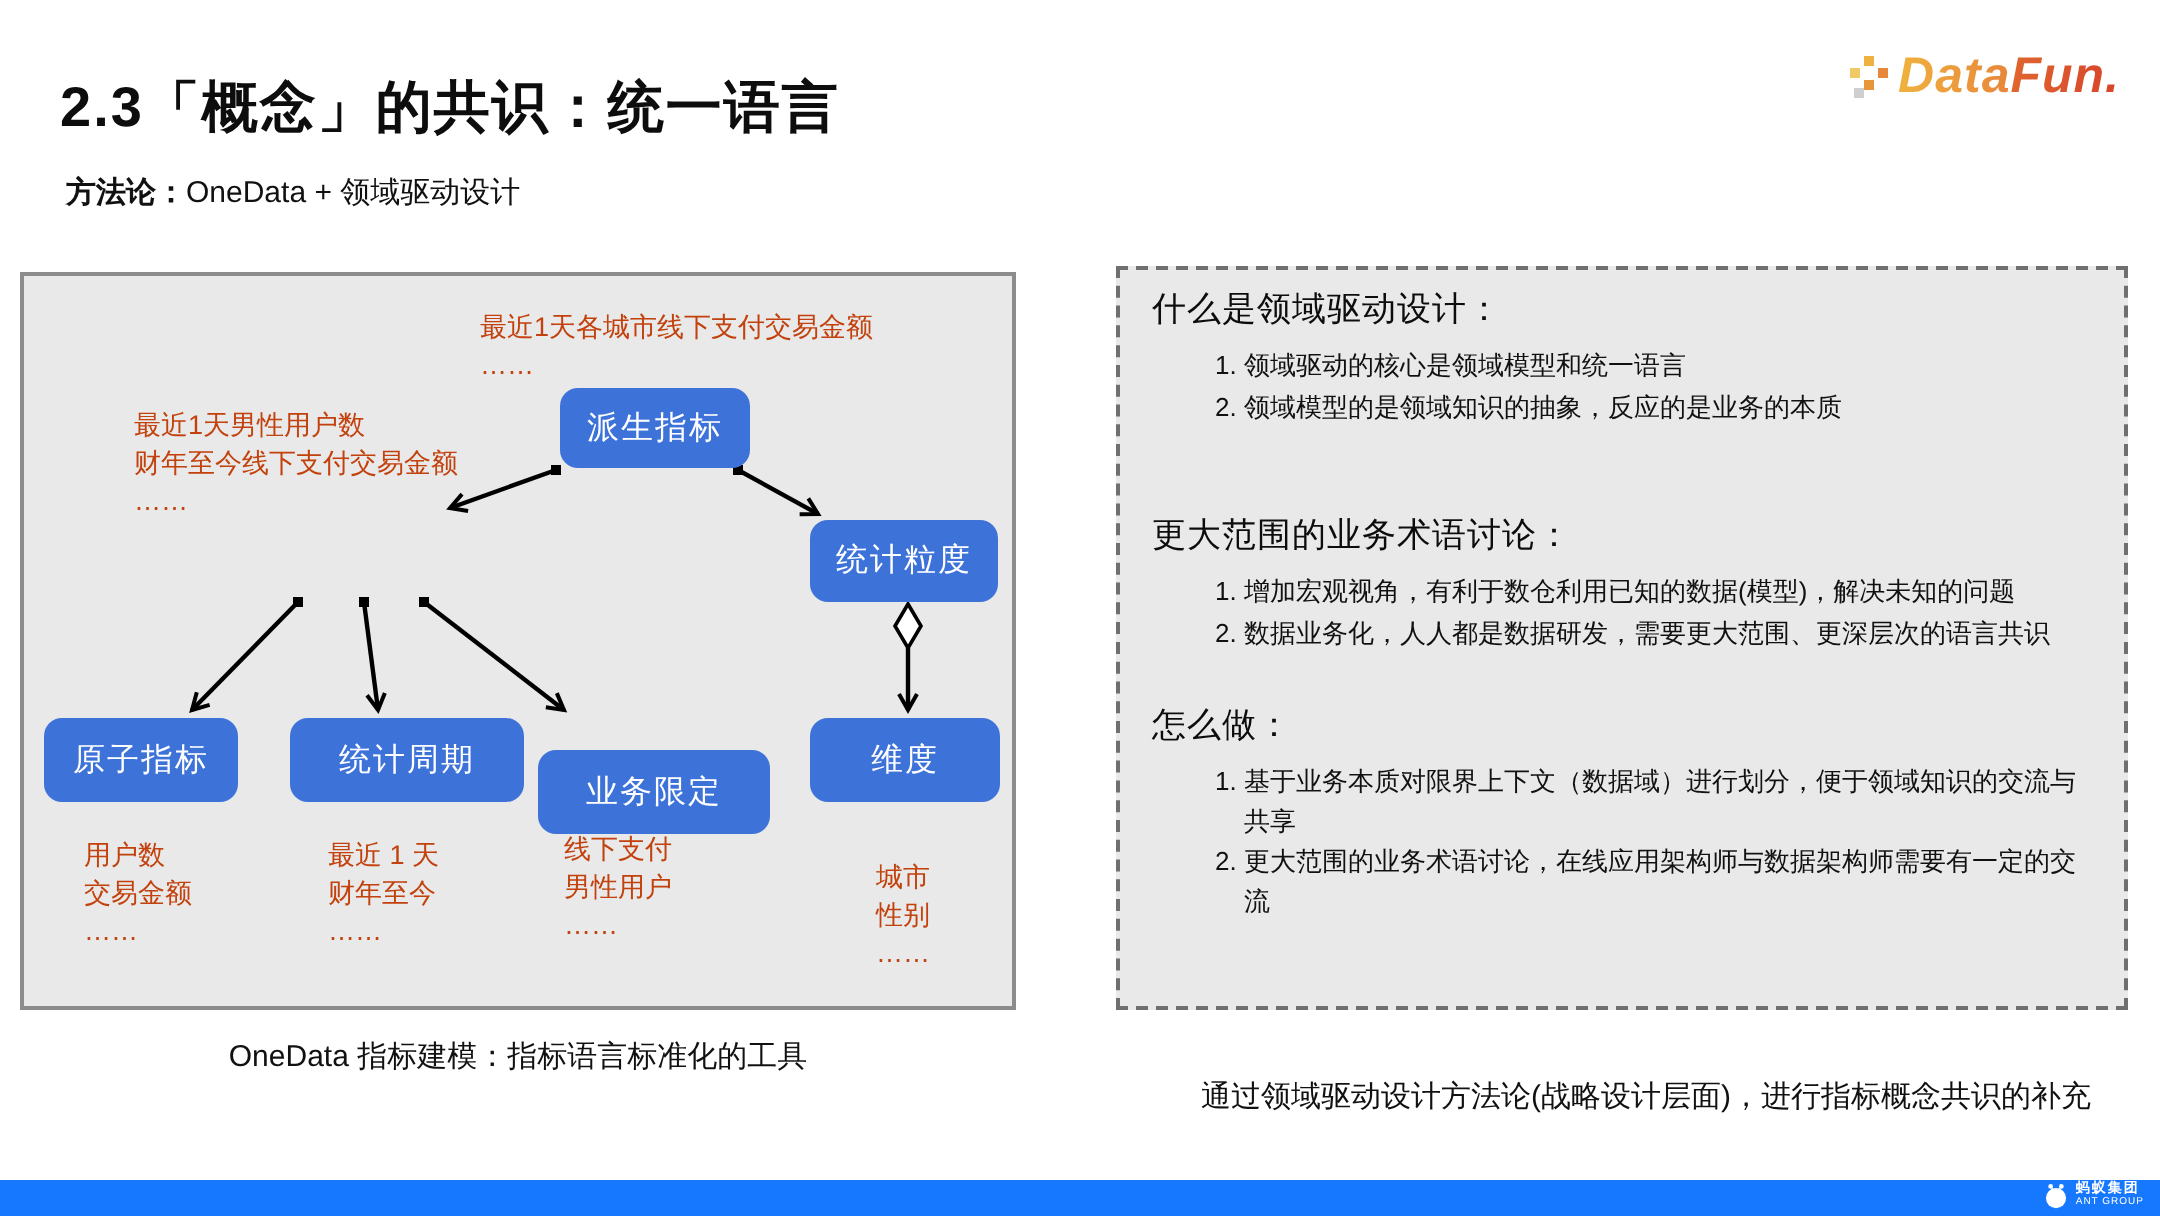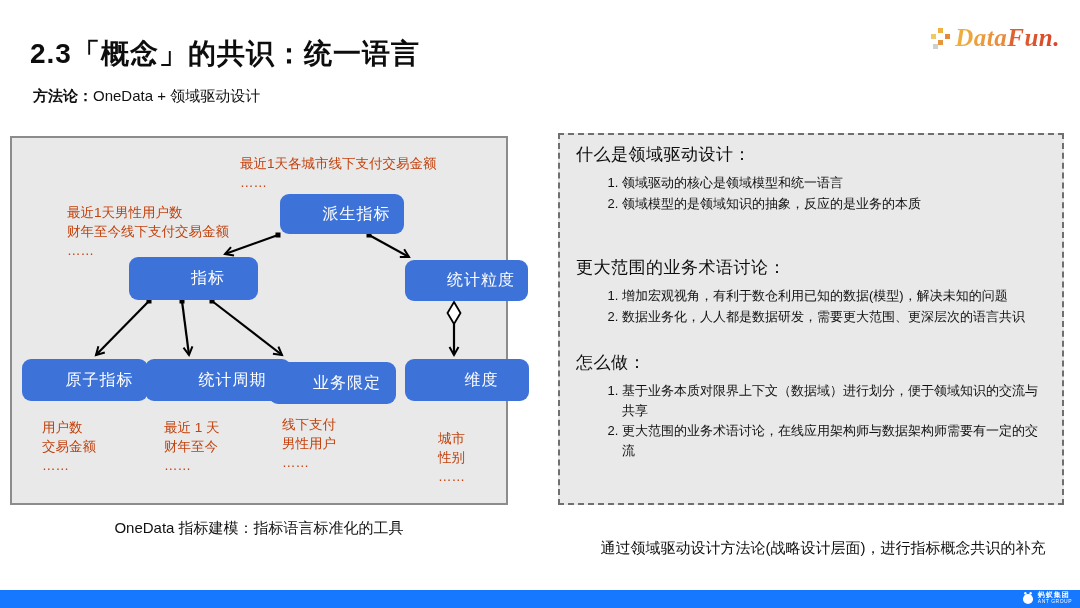--- a/index.html
+++ b/index.html
@@ -4,48 +4,48 @@
 <style>
   html,body{margin:0;padding:0;background:#fff;}
   .slide{
     position:relative;width:1080px;height:608px;background:#ffffff;overflow:hidden;
     font-family:"Liberation Sans",sans-serif;color:#111;
   }
   
   .title{position:absolute;left:30px;top:16px;font-size:28px;font-weight:700;letter-spacing:1px;color:#0d0d0d;}
   .subtitle{position:absolute;left:33px;top:87px;font-size:15px;color:#111;}
   .subtitle .lbl{font-weight:700;}
-  .logo{position:absolute;right:20px;top:24px;height:36px;font-family:Liberation Serif, serif;}
+  .logo{position:absolute;right:20px;top:24px;height:36px;}
   .logo-text{font-size:25px;font-weight:700;font-style:italic;letter-spacing:0.5px;
     padding-left:26px;display:inline-block;}
   .logo-part1{color:var(--logo-orange,#F2A93B);
     background:linear-gradient(90deg,#EFB23E,#E8863A);-webkit-background-clip:text;background-clip:text;-webkit-text-fill-color:transparent;}
   .logo-part2{color:var(--logo-red,#E05A2B);
     background:linear-gradient(90deg,#E0662F,#D8432A);-webkit-background-clip:text;background-clip:text;-webkit-text-fill-color:transparent;}
   .px{position:absolute;width:5px;height:5px;}
   .px1{left:2px;top:10px;background:#F0C967;}
   .px2{left:9px;top:4px;background:#EFB23E;}
   .px3{left:9px;top:16px;background:#E8963C;}
   .px4{left:16px;top:10px;background:#E8863A;}
   .px5{left:4px;top:20px;background:#CfCfCf;}
   
   .panel-left{position:absolute;left:10px;top:136px;width:498px;height:369px;
     background:var(--panel-bg,#E9E9E9);border:2px solid #8C8C8C;box-sizing:border-box;}
   .panel-right{position:absolute;left:558px;top:133px;width:506px;height:372px;
     background:var(--panel-bg,#E9E9E9);border:2px dashed #6f6f6f;box-sizing:border-box;}
   
   .connectors{position:absolute;left:0;top:0;width:494px;height:365px;pointer-events:none;}
   .node{position:absolute;background:var(--node-blue,#3D72D9);color:#fff;border-radius:9px;
-    display:flex;align-items:center;justify-content:center;font-size:16px;letter-spacing:1px;padding-left:29px;}
+    display:flex;align-items:center;justify-content:center;font-size:16px;letter-spacing:1px;}
   .n-derived{left:268px;top:56px;width:95px;height:40px;}
   .n-metric{left:117px;top:119px;width:100px;height:43px;}
   .n-granularity{left:393px;top:122px;width:94px;height:41px;}
   .n-atomic{left:10px;top:221px;width:97px;height:42px;}
   .n-period{left:133px;top:221px;width:117px;height:42px;}
-  .n-business{left:257px;top:224px;width:98px;height:42px;}
+  .n-business{left:257px;top:237px;width:116px;height:42px;}
   .n-dimension{left:393px;top:221px;width:95px;height:42px;}
   .anno{position:absolute;font-size:13.5px;line-height:1.4;color:#c2410c;white-space:pre-line;}
   .a-derived{left:228px;top:17px;}
   .a-metric{left:55px;top:66px;}
   .a-atomic{left:30px;top:281px;}
   .a-period{left:152px;top:281px;}
   .a-business{left:270px;top:278px;}
   .a-dimension{left:426px;top:292px;}
   
   .caption{position:absolute;top:519px;font-size:15px;color:#111;text-align:center;}
@@ -101,21 +101,20 @@
         <line x1="357" y1="97" x2="397" y2="119" marker-start="url(#sq)" marker-end="url(#ah)"></line>
         <line x1="137" y1="163" x2="84" y2="217" marker-start="url(#sq)" marker-end="url(#ah)"></line>
         <line x1="170" y1="163" x2="177" y2="217" marker-start="url(#sq)" marker-end="url(#ah)"></line>
         <line x1="200" y1="163" x2="270" y2="217" marker-start="url(#sq)" marker-end="url(#ah)"></line>
         <line x1="442" y1="186" x2="442" y2="217" marker-end="url(#ah)"></line>
         <polygon points="442,164 448.5,175 442,186 435.5,175" fill="#fff" stroke-width="1.8"></polygon>
       </g>
     </svg>
 
     <div class="node n-derived">派生指标</div>
-    <div class="node n-metric">指标</div>
     <div class="node n-granularity">统计粒度</div>
     <div class="node n-atomic">原子指标</div>
     <div class="node n-period">统计周期</div>
     <div class="node n-business">业务限定</div>
     <div class="node n-dimension">维度</div>
 
     <div class="anno a-derived">最近1天各城市线下支付交易金额
 ……</div>
     <div class="anno a-metric">最近1天男性用户数
 财年至今线下支付交易金额

